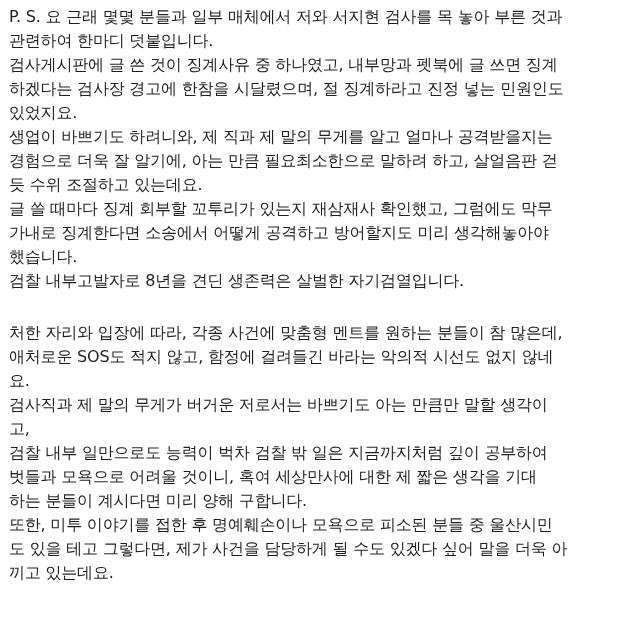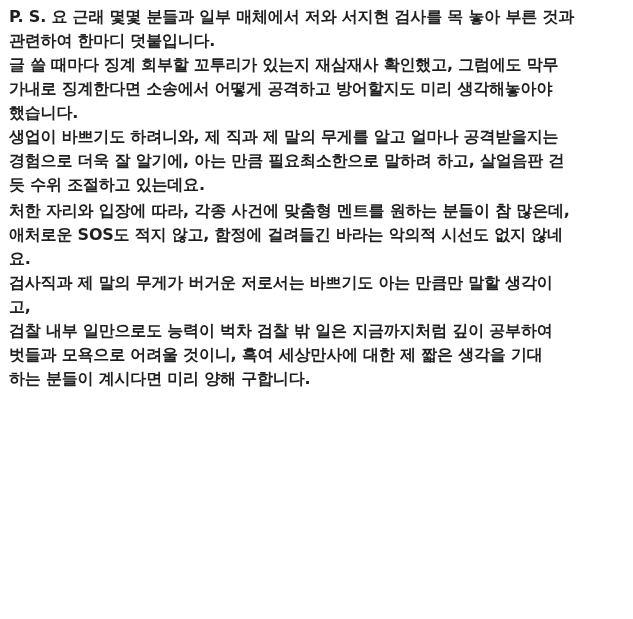--- a/index.html
+++ b/index.html
@@ -10,57 +10,63 @@
   }
   body {
     width: 633px;
     height: 619px;
     overflow: hidden;
     font-family: "DejaVu Sans", sans-serif;
   }
   .post-body {
     padding: 5px 0 0 9px;
     color: #1f1f1f;
-    font-weight: bold;
   }
   .text-block {
     margin: 0;
   }
   .text-block + .text-block {
-    margin-top: 2px; 
+    margin-top: 28px; 
   }
   .paragraph {
     margin: 0;
     font-size: 16px;
     line-height: 24px;
     letter-spacing: -0.2px;
     white-space: pre; 
     color: #1f1f1f;
   }
 </style>
 </head>
 <body>
 
 <main class="post-body">
 
   <section class="text-block">
     <p class="paragraph">P. S. 요 근래 몇몇 분들과 일부 매체에서 저와 서지현 검사를 목 놓아 부른 것과
 관련하여 한마디 덧붙입니다.</p>
+    <p class="paragraph">검사게시판에 글 쓴 것이 징계사유 중 하나였고, 내부망과 펫북에 글 쓰면 징계
+하겠다는 검사장 경고에 한참을 시달렸으며, 절 징계하라고 진정 넣는 민원인도
+있었지요.</p>
+    <p class="paragraph">생업이 바쁘기도 하려니와, 제 직과 제 말의 무게를 알고 얼마나 공격받을지는
+경험으로 더욱 잘 알기에, 아는 만큼 필요최소한으로 말하려 하고, 살얼음판 걷
+듯 수위 조절하고 있는데요.</p>
     <p class="paragraph">글 쓸 때마다 징계 회부할 꼬투리가 있는지 재삼재사 확인했고, 그럼에도 막무
 가내로 징계한다면 소송에서 어떻게 공격하고 방어할지도 미리 생각해놓아야
 했습니다.</p>
-    <p class="paragraph">생업이 바쁘기도 하려니와, 제 직과 제 말의 무게를 알고 얼마나 공격받을지는
-경험으로 더욱 잘 알기에, 아는 만큼 필요최소한으로 말하려 하고, 살얼음판 걷
-듯 수위 조절하고 있는데요.</p>
+    <p class="paragraph">검찰 내부고발자로 8년을 견딘 생존력은 살벌한 자기검열입니다.</p>
   </section>
 
   <section class="text-block">
     <p class="paragraph">처한 자리와 입장에 따라, 각종 사건에 맞춤형 멘트를 원하는 분들이 참 많은데,
 애처로운 SOS도 적지 않고, 함정에 걸려들긴 바라는 악의적 시선도 없지 않네
 요.</p>
     <p class="paragraph">검사직과 제 말의 무게가 버거운 저로서는 바쁘기도 아는 만큼만 말할 생각이
 고,</p>
     <p class="paragraph">검찰 내부 일만으로도 능력이 벅차 검찰 밖 일은 지금까지처럼 깊이 공부하여
 벗들과 모욕으로 어려울 것이니, 혹여 세상만사에 대한 제 짧은 생각을 기대
 하는 분들이 계시다면 미리 양해 구합니다.</p>
+    <p class="paragraph">또한, 미투 이야기를 접한 후 명예훼손이나 모욕으로 피소된 분들 중 울산시민
+도 있을 테고 그렇다면, 제가 사건을 담당하게 될 수도 있겠다 싶어 말을 더욱 아
+끼고 있는데요.</p>
   </section>
 
 </main>
 
 </body></html>

